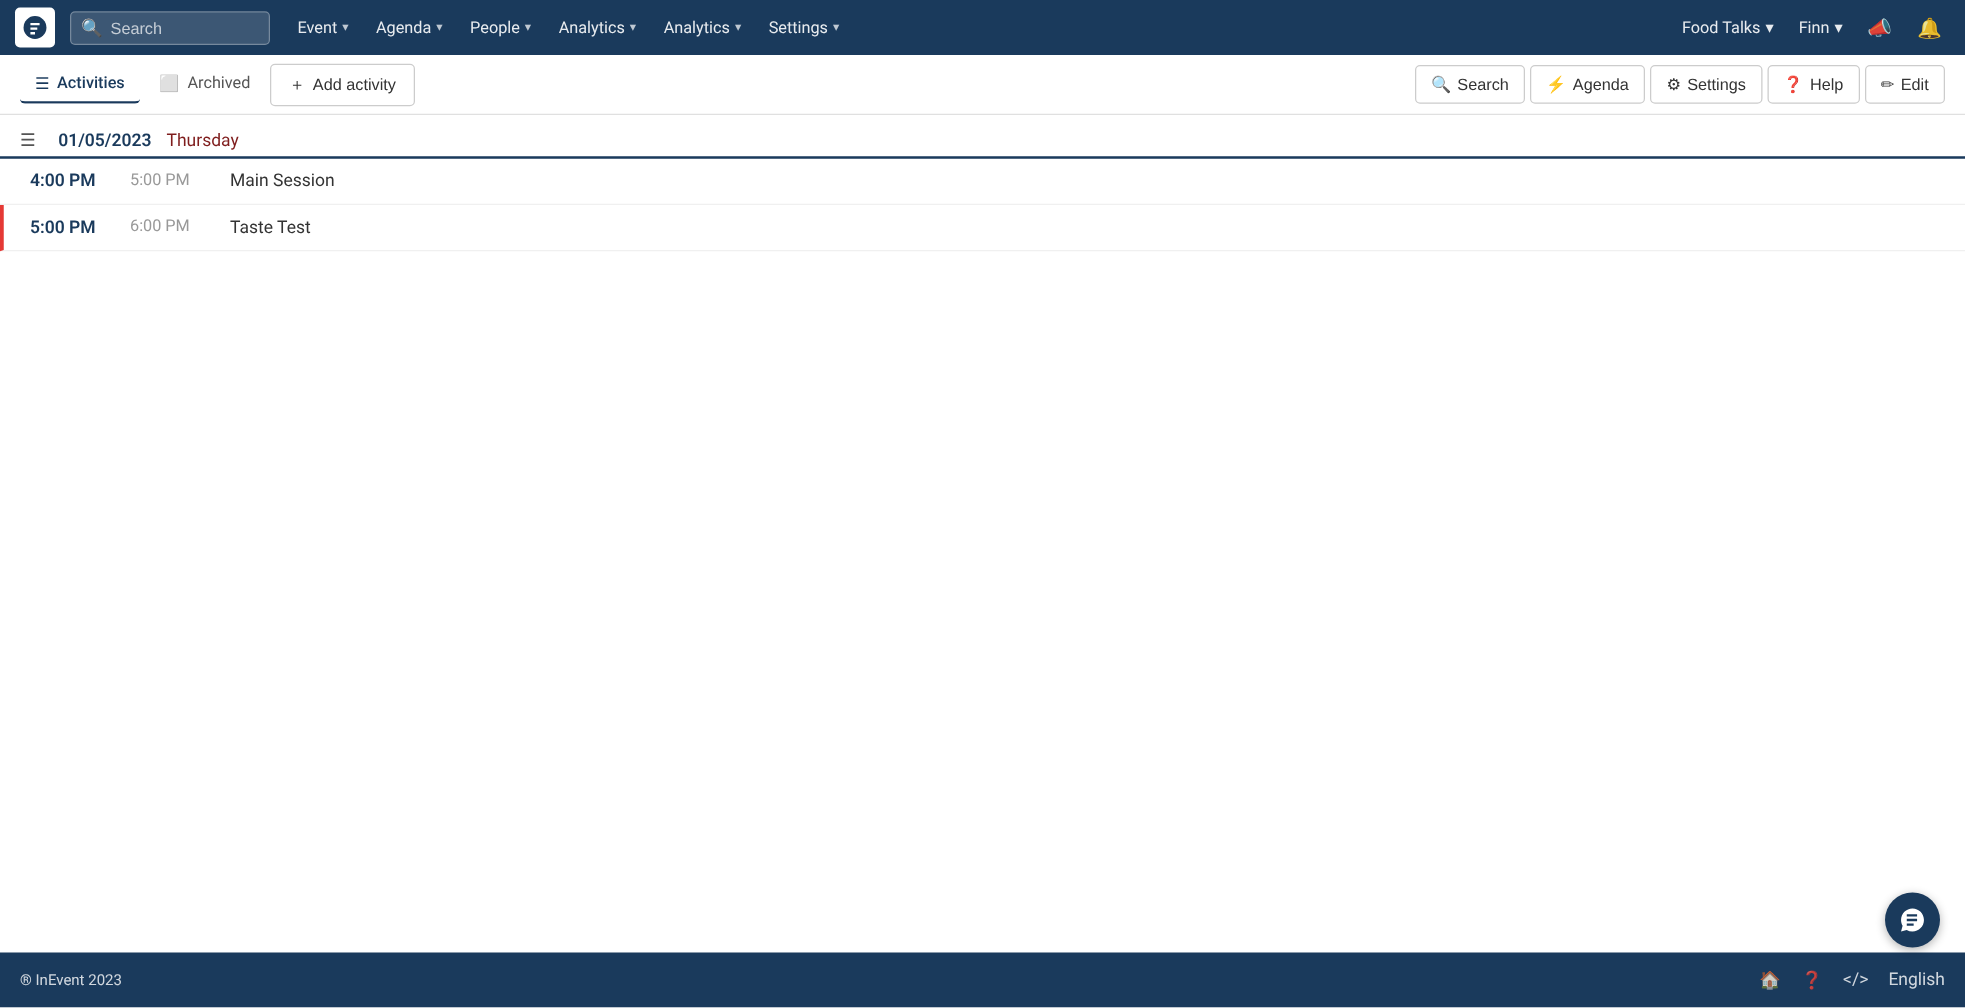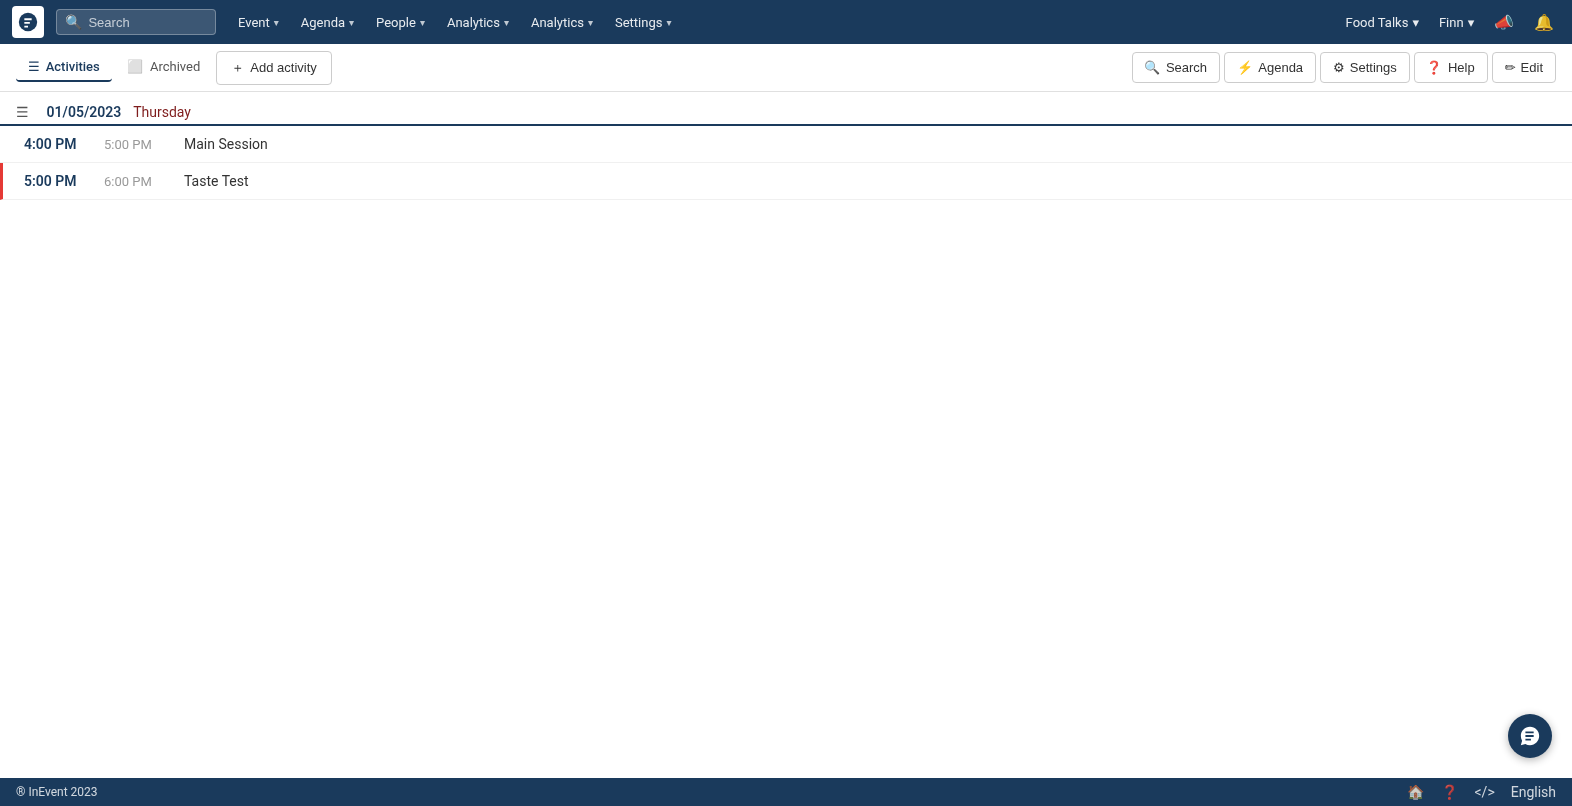--- a/index.html
+++ b/index.html
@@ -154,21 +154,21 @@
     .date-day {
       font-size: 14px;
       color: #7f1d1d;
       font-weight: 400;
       margin-left: 4px;
     }
 
     
     .activity-row {
       display: flex;
-      align-items: flex-end;
+      align-items: flex-start;
       padding: 10px 16px 10px 24px;
       border-bottom: 1px solid #f0f0f0;
       cursor: pointer;
       gap: 0;
     }
     .activity-row.highlighted {
       border-left: 3px solid #e53935;
     }
     .time-start {
       font-weight: 600;
@@ -186,21 +186,21 @@
     .activity-name {
       font-size: 14px;
       color: #333;
       flex: 1;
     }
 
     
     .footer {
       background: #1a3a5c;
       color: rgba(255,255,255,0.8);
-      height: 28px;
+      height: 44px;
       display: flex;
       align-items: center;
       justify-content: space-between;
       padding: 0 16px;
       flex-shrink: 0;
       font-size: 12px;
     }
     .footer-right {
       display: flex; align-items: center; gap: 16px;
     }

